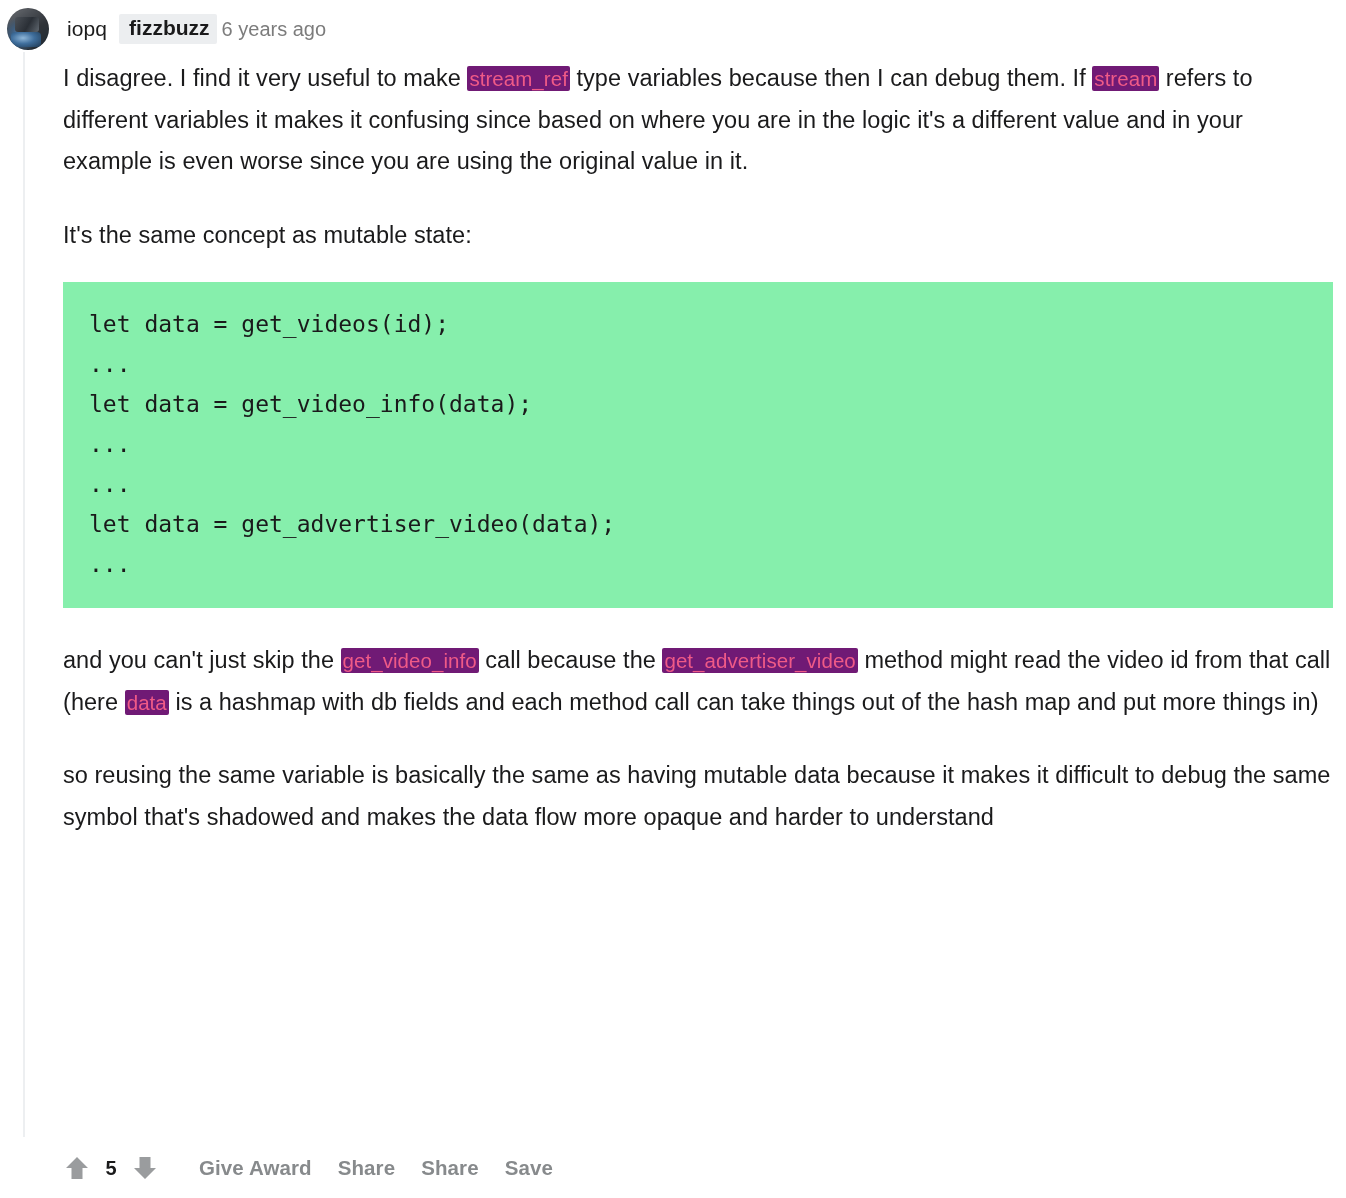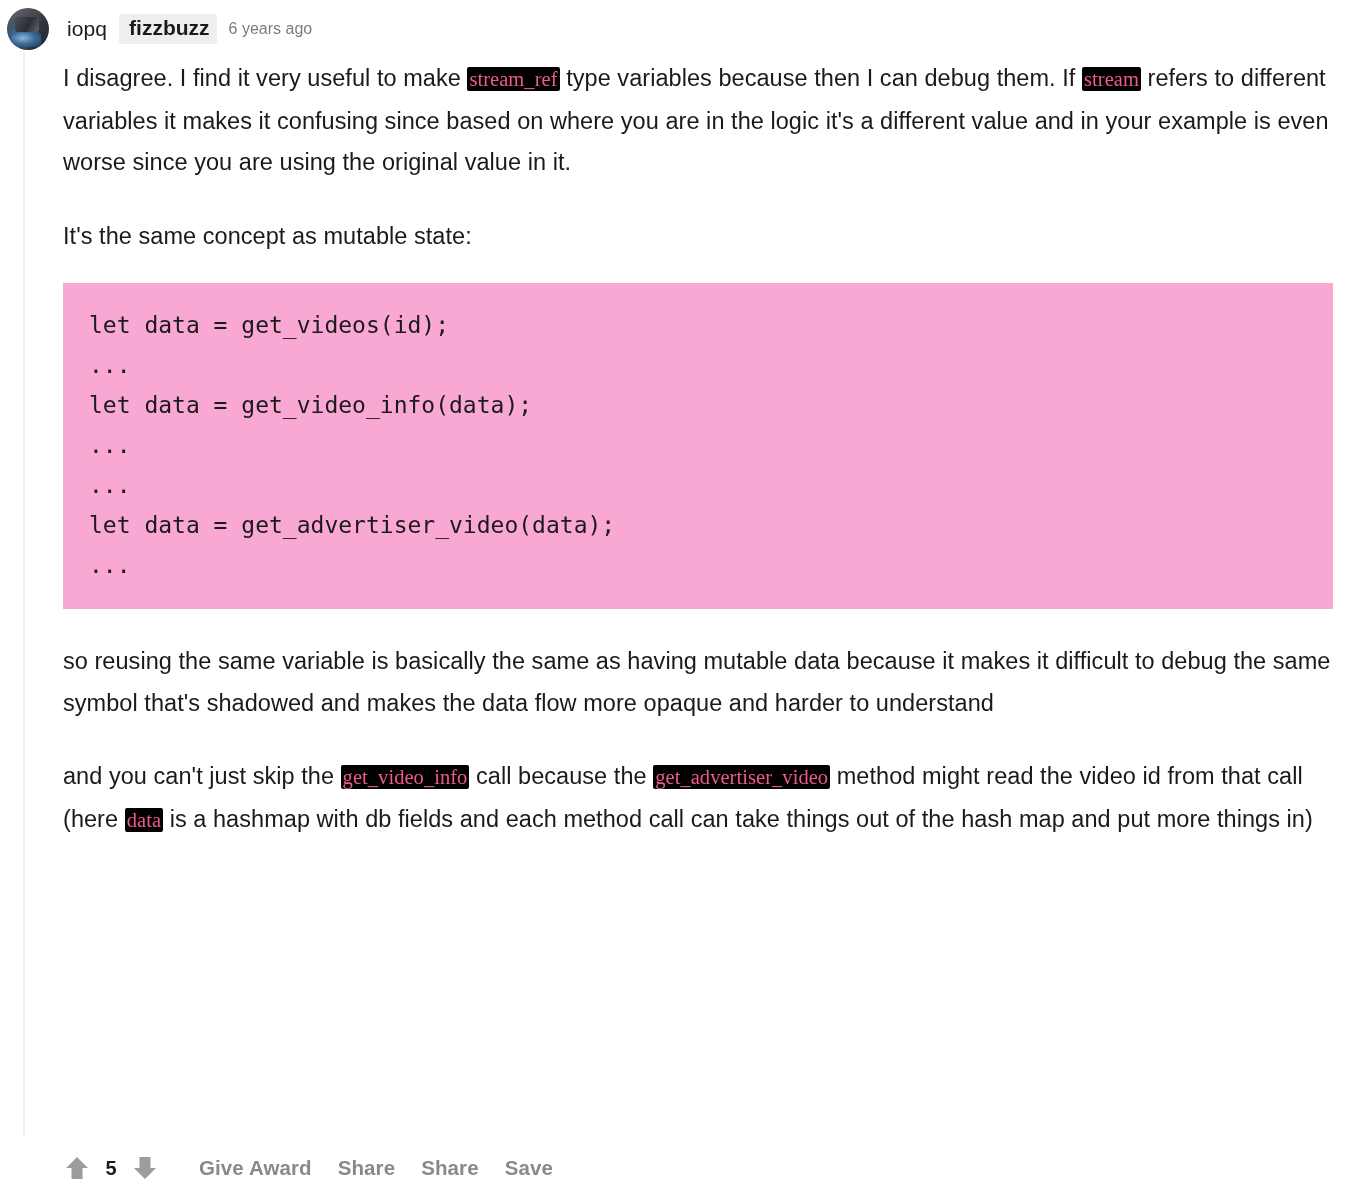--- a/index.html
+++ b/index.html
@@ -85,22 +85,22 @@
     margin-left: 12px;
     background: #eceef0;
     color: #1a1a1b;
     font-weight: bold;
     font-size: 21px;
     padding: 2px 7px 3px 10px;
     border-radius: 2px;
     line-height: 1.15;
   }
   .timestamp {
-    margin-left: 12px;
-    font-size: 16px;
+    margin-left: 5px;
+    font-size: 20px;
     color: #7c7c7c;
   }
 
   
   .comment-body {
     position: absolute;
     left: 63px;
     top: 58px;
     width: 1270px;
   }
@@ -109,32 +109,32 @@
     font-size: 23.5px;
     line-height: 41.5px;
     color: #1a1a1b;
     letter-spacing: 0.05px;
   }
   .comment-body p.tight {
     margin-bottom: 26px;
   }
 
   code.inline {
-    font-family: Liberation Serif, serif;
+    font-family: Liberation Sans, sans-serif;
     font-size: 20.5px;
     color: #ef5a87;
-    background: #000000;
+    background: #701a75;
     padding: 1px 2px;
     border-radius: 2px;
     white-space: nowrap;
   }
 
   
   .codeblock {
-    background: #f9a8d4;
+    background: #86efac;
     margin: 0 0 32px 0;
     padding: 22px 0 24px 0;
     width: 1270px;
     box-sizing: border-box;
   }
   .codeblock .line {
     font-family: "DejaVu Sans Mono", "Liberation Mono", monospace;
     font-size: 23px;
     line-height: 40px;
     color: #1a1a1b;
@@ -201,23 +201,23 @@
       <div class="line">let data = get_videos(id);</div>
       <div class="line">...</div>
       <div class="line">let data = get_video_info(data);</div>
       <div class="line">...</div>
       <div class="line">...</div>
       <div class="line">let data = get_advertiser_video(data);</div>
       <div class="line">...</div>
     </div>
 
 
+    <p><span>and you can't just skip the </span><code class="inline">get_video_info</code><span> call because the </span><code class="inline">get_advertiser_video</code><span> method might read the video id from that call (here </span><code class="inline">data</code><span> is a hashmap with db fields and each method call can take things out of the hash map and put more things in)</span></p>
+
     <p>so reusing the same variable is basically the same as having mutable data because it makes it difficult to debug the same symbol that's shadowed and makes the data flow more opaque and harder to understand</p>
-
-    <p><span>and you can't just skip the </span><code class="inline">get_video_info</code><span> call because the </span><code class="inline">get_advertiser_video</code><span> method might read the video id from that call (here </span><code class="inline">data</code><span> is a hashmap with db fields and each method call can take things out of the hash map and put more things in)</span></p>
 
   </div>
 
   <div class="actionbar">
     <span class="vote-arrow">
       <svg width="28" height="26" viewBox="0 0 28 26" aria-hidden="true">
         <path d="M14 2 L25 13 L19.5 13 L19.5 24 L8.5 24 L8.5 13 L3 13 Z" fill="#9a9c9e"></path>
       </svg>
     </span>
     <span class="score">5</span>

